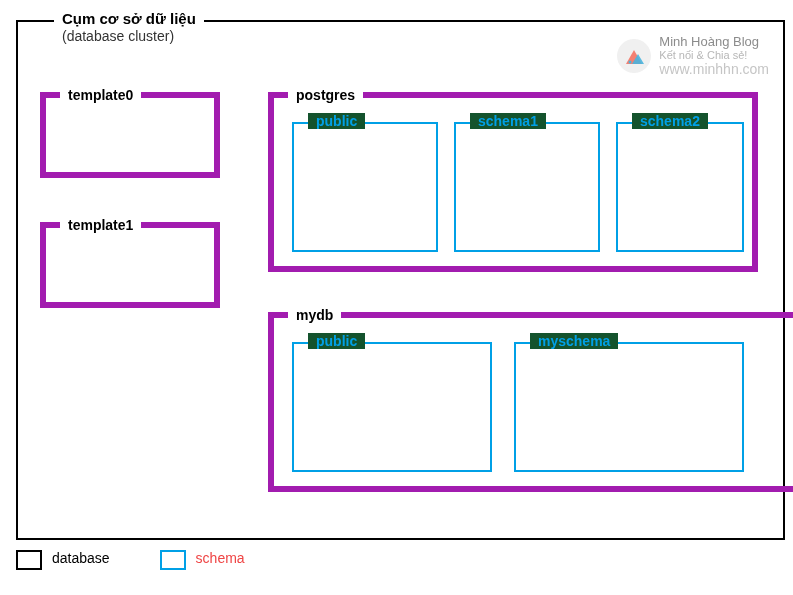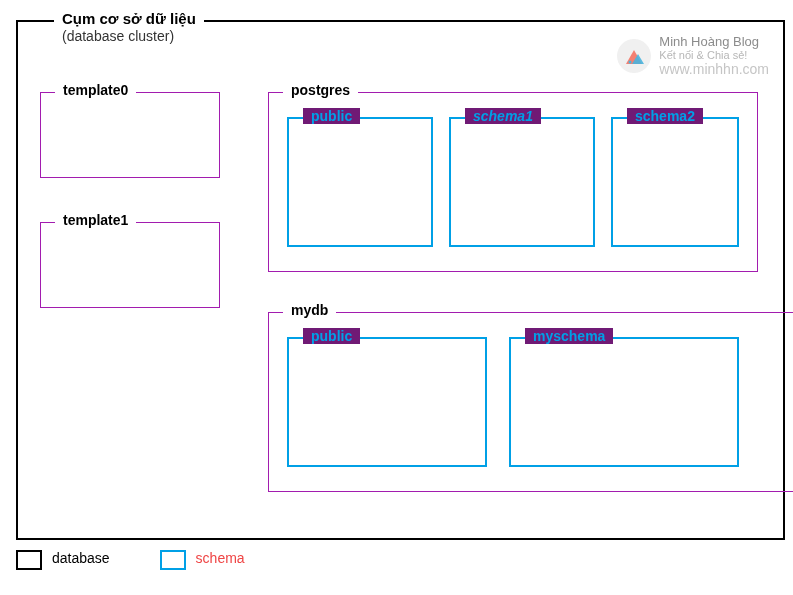--- a/index.html
+++ b/index.html
@@ -49,40 +49,40 @@
     width: 34px; height: 34px; border-radius: 50%;
     background: #eee;
     display:flex; align-items:center; justify-content:center;
   }
   .wm-text .l1 { font-size: 13px; color:#777; }
   .wm-text .l2 { font-size: 11px; color:#aaa; }
   .wm-text .l3 { font-size: 14px; color:#bbb; }
 
   .dbbox {
     position: absolute;
-    border: 1px solid #a21caf;
+    border: 6px solid #a21caf;
   }
   .box-title {
     position: absolute;
     top: -11px;
     left: 14px;
     background: #fff;
     padding: 0 8px;
     font-weight: bold;
     font-size: 14px;
   }
   .schemabox {
     position: absolute;
     border: 2px solid #00a0e6;
   }
   .schema-title {
     position: absolute;
     top: -11px;
     left: 14px;
-    background: #701a75;
+    background: #14532d;
     padding: 0 8px;
     font-weight: bold;
     font-size: 14px;
     color: #00a0e6;
   }
 
   .legend {
     display: flex;
     align-items: flex-start;
     gap: 10px;
@@ -124,21 +124,21 @@
   <div class="dbbox" style="left:22px; top:200px; width:180px; height:86px;padding-left:20px;">
     <span class="box-title">template1</span>
   </div>
 
   <div class="dbbox" style="left:250px; top:70px; width:490px; height:180px;">
     <span class="box-title">postgres</span>
 
     <div class="schemabox" style="left:18px; top:24px; width:146px; height:130px;">
       <span class="schema-title">public</span>
     </div>
-    <div class="schemabox" style="left:180px; top:24px; width:146px; height:130px;font-style:italic;">
+    <div class="schemabox" style="left:180px; top:24px; width:146px; height:130px;">
       <span class="schema-title">schema1</span>
     </div>
     <div class="schemabox" style="left:342px; top:24px; width:128px; height:130px;padding-left:12px;">
       <span class="schema-title">schema2</span>
     </div>
   </div>
 
   <div class="dbbox" style="left:250px; top:290px; width:554px; height:180px;">
     <span class="box-title">mydb</span>
 

